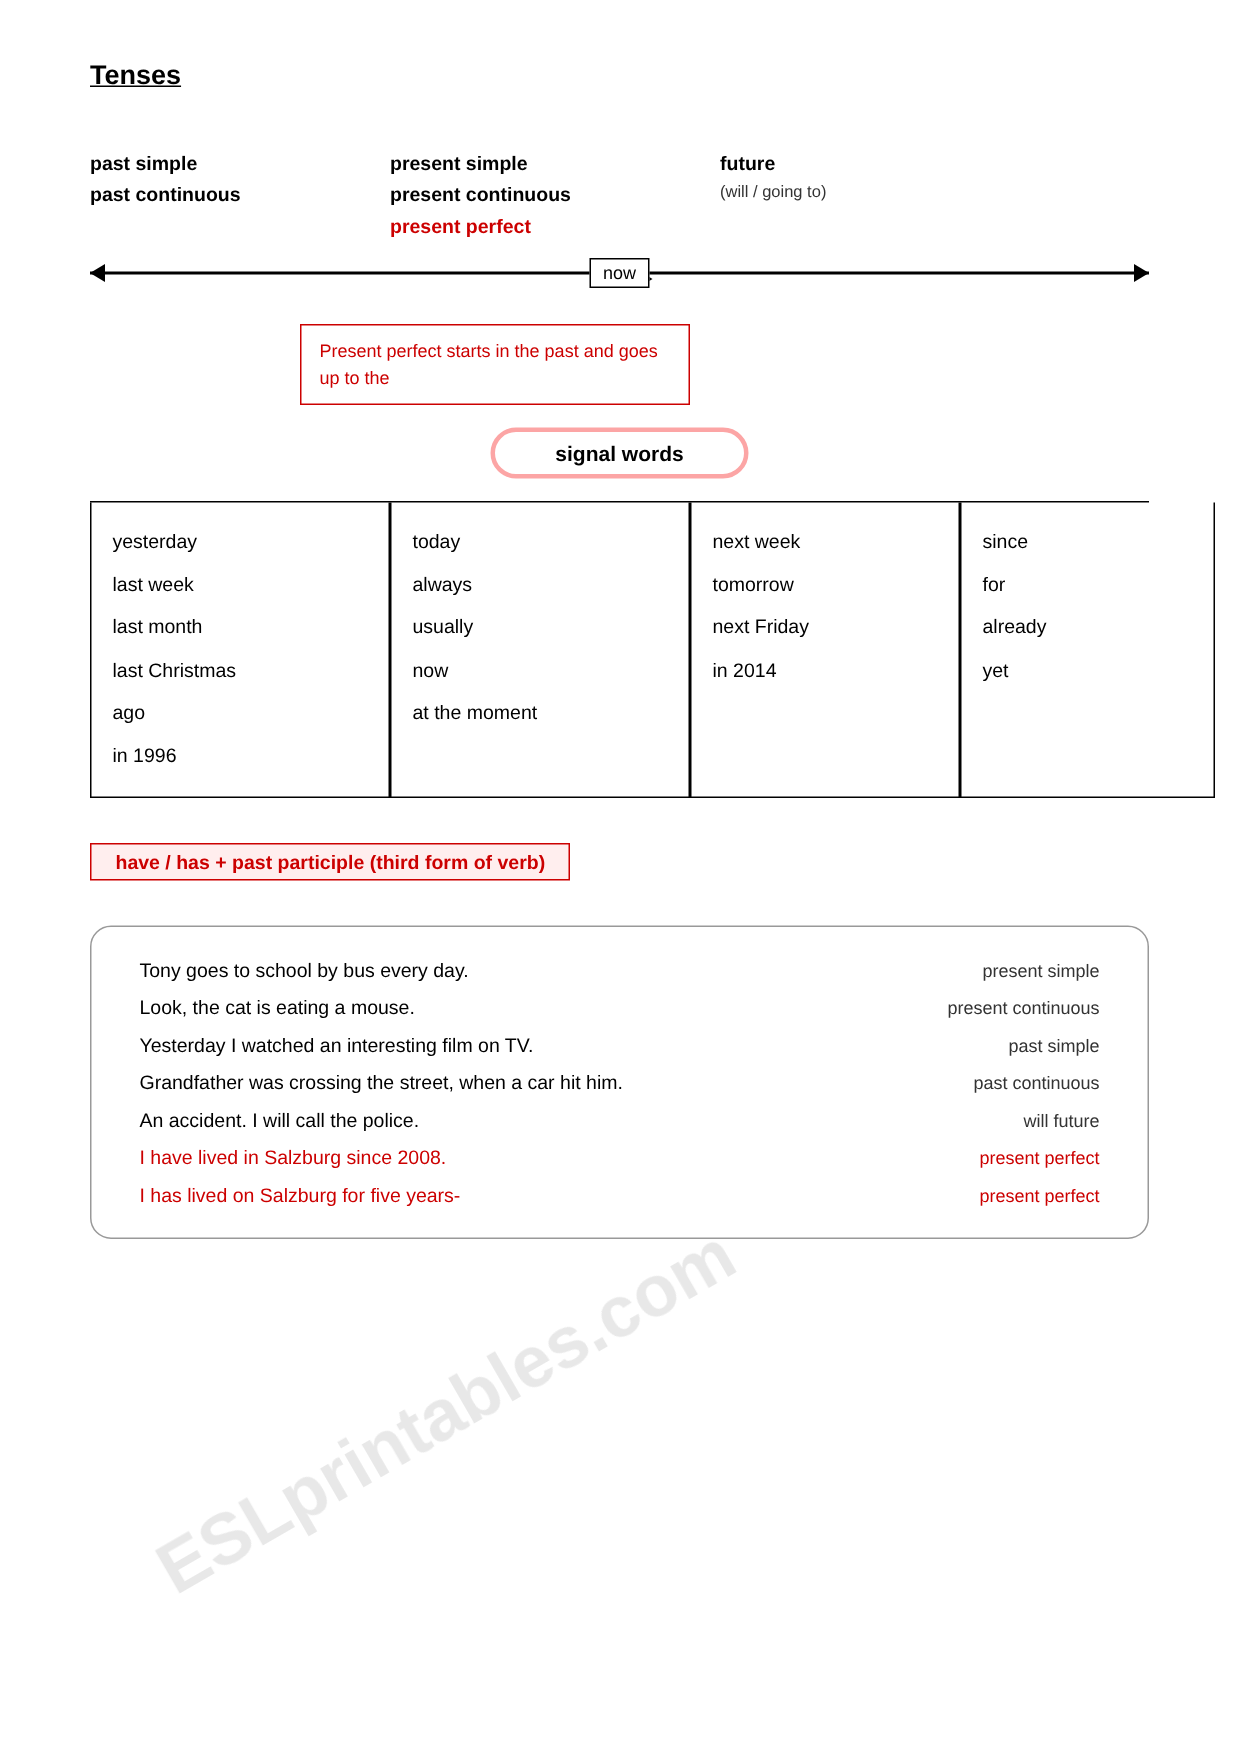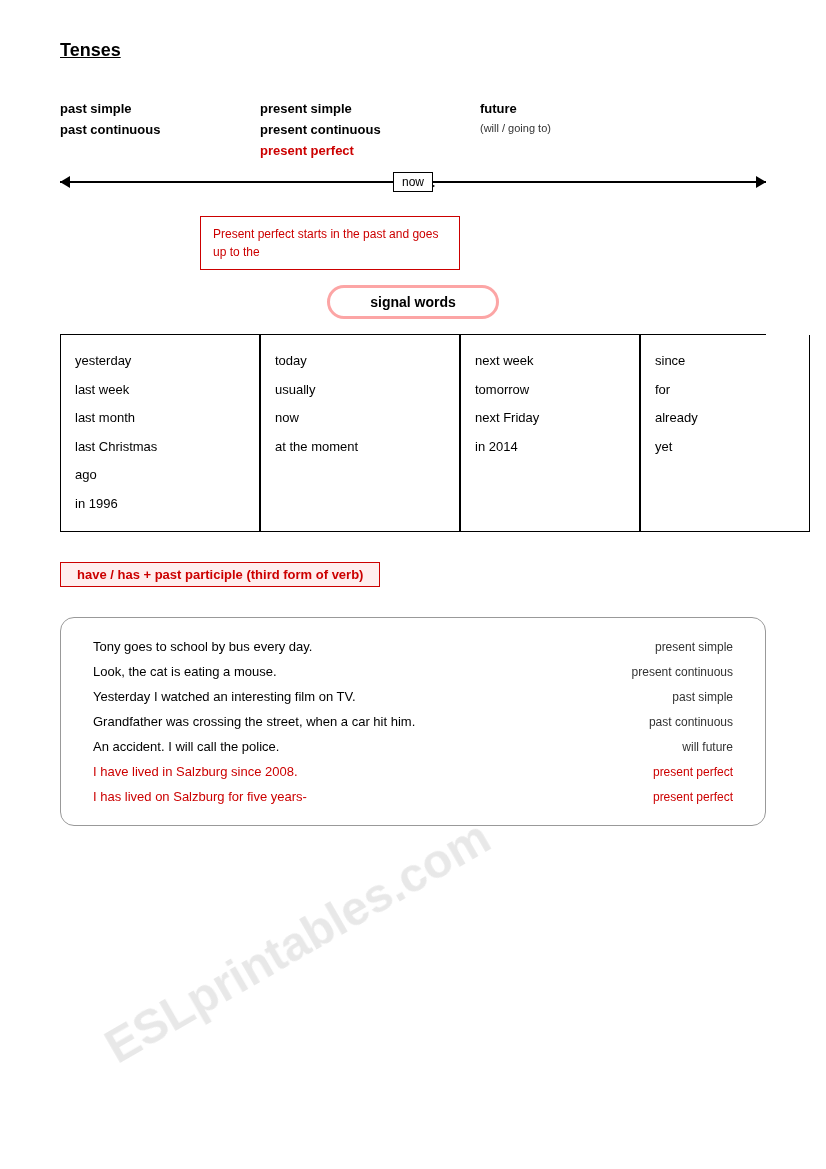--- a/index.html
+++ b/index.html
@@ -250,20 +250,21 @@
   <div class="signal-box" id="box0">
       <div>yesterday</div>
       <div>last week</div>
       <div>last month</div>
       <div>last Christmas</div>
       <div>ago</div>
       <div>in 1996</div>
     </div>
   <div class="signal-box" id="box1">
       <div>today</div>
+      <div>always</div>
       <div>usually</div>
       <div></div>
       <div>now</div>
       <div>at the moment</div>
     </div>
   <div class="signal-box" id="box2">
       <div>next week</div>
       <div>tomorrow</div>
       <div>next Friday</div>
       <div>in 2014</div>

